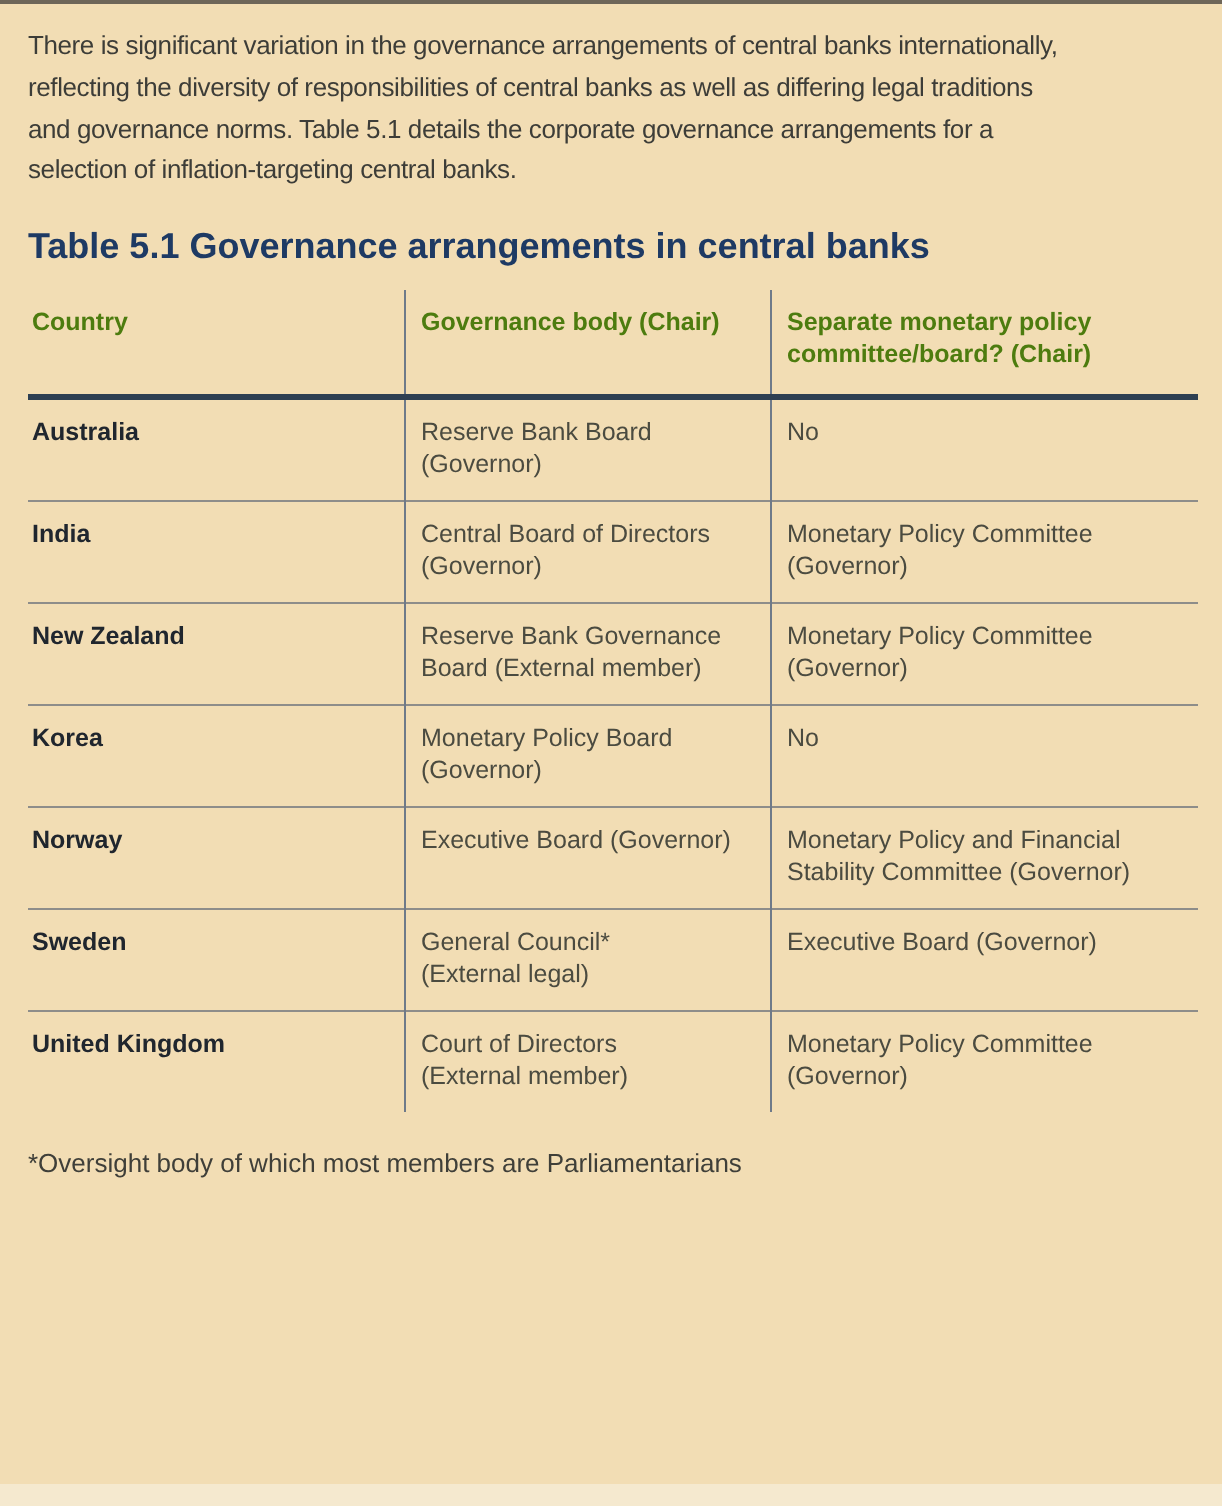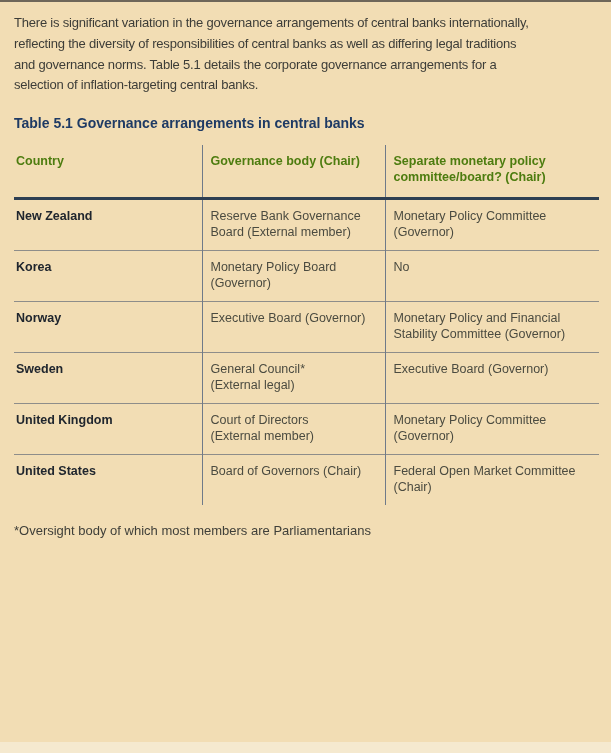--- a/index.html
+++ b/index.html
@@ -21,21 +21,21 @@
   .intro {
     margin: 0;
     font-size: 13px;
     line-height: 20.8px;
     letter-spacing: -0.2px;
     color: #3d3d38;
     white-space: pre-line;
   }
   .table-title {
     margin: 19px 0 0 0;
-    font-size: 14px;
+    font-size: 18px;
     line-height: 17px;
     font-weight: bold;
     color: #1e3a64;
   }
   table.gov-table {
     border-collapse: collapse;
     table-layout: fixed;
     width: 585px;
     margin-top: 13px;
   }
@@ -104,20 +104,33 @@
     <thead>
       <tr>
         <th>Country</th>
         <th>Governance body (Chair)</th>
         <th>Separate monetary policy
 committee/board? (Chair)</th>
       </tr>
     </thead>
     <tbody id="gov-table-body">
         <tr>
+          <td class="country">Australia</td>
+          <td>Reserve Bank Board
+(Governor)</td>
+          <td>No</td>
+        </tr>
+        <tr>
+          <td class="country">India</td>
+          <td>Central Board of Directors
+(Governor)</td>
+          <td>Monetary Policy Committee
+(Governor)</td>
+        </tr>
+        <tr>
           <td class="country">New Zealand</td>
           <td>Reserve Bank Governance
 Board (External member)</td>
           <td>Monetary Policy Committee
 (Governor)</td>
         </tr>
         <tr>
           <td class="country">Korea</td>
           <td>Monetary Policy Board
 (Governor)</td>
@@ -135,25 +148,19 @@
 (External legal)</td>
           <td>Executive Board (Governor)</td>
         </tr>
         <tr>
           <td class="country">United Kingdom</td>
           <td>Court of Directors
 (External member)</td>
           <td>Monetary Policy Committee
 (Governor)</td>
         </tr>
-        <tr>
-          <td class="country">United States</td>
-          <td>Board of Governors (Chair)</td>
-          <td>Federal Open Market Committee
-(Chair)</td>
-        </tr>
       </tbody>
   </table>
 
   <p class="footnote">*Oversight body of which most members are Parliamentarians</p>
 
   <div class="bottom-strip"></div>
 </div>
 
 </body></html>

